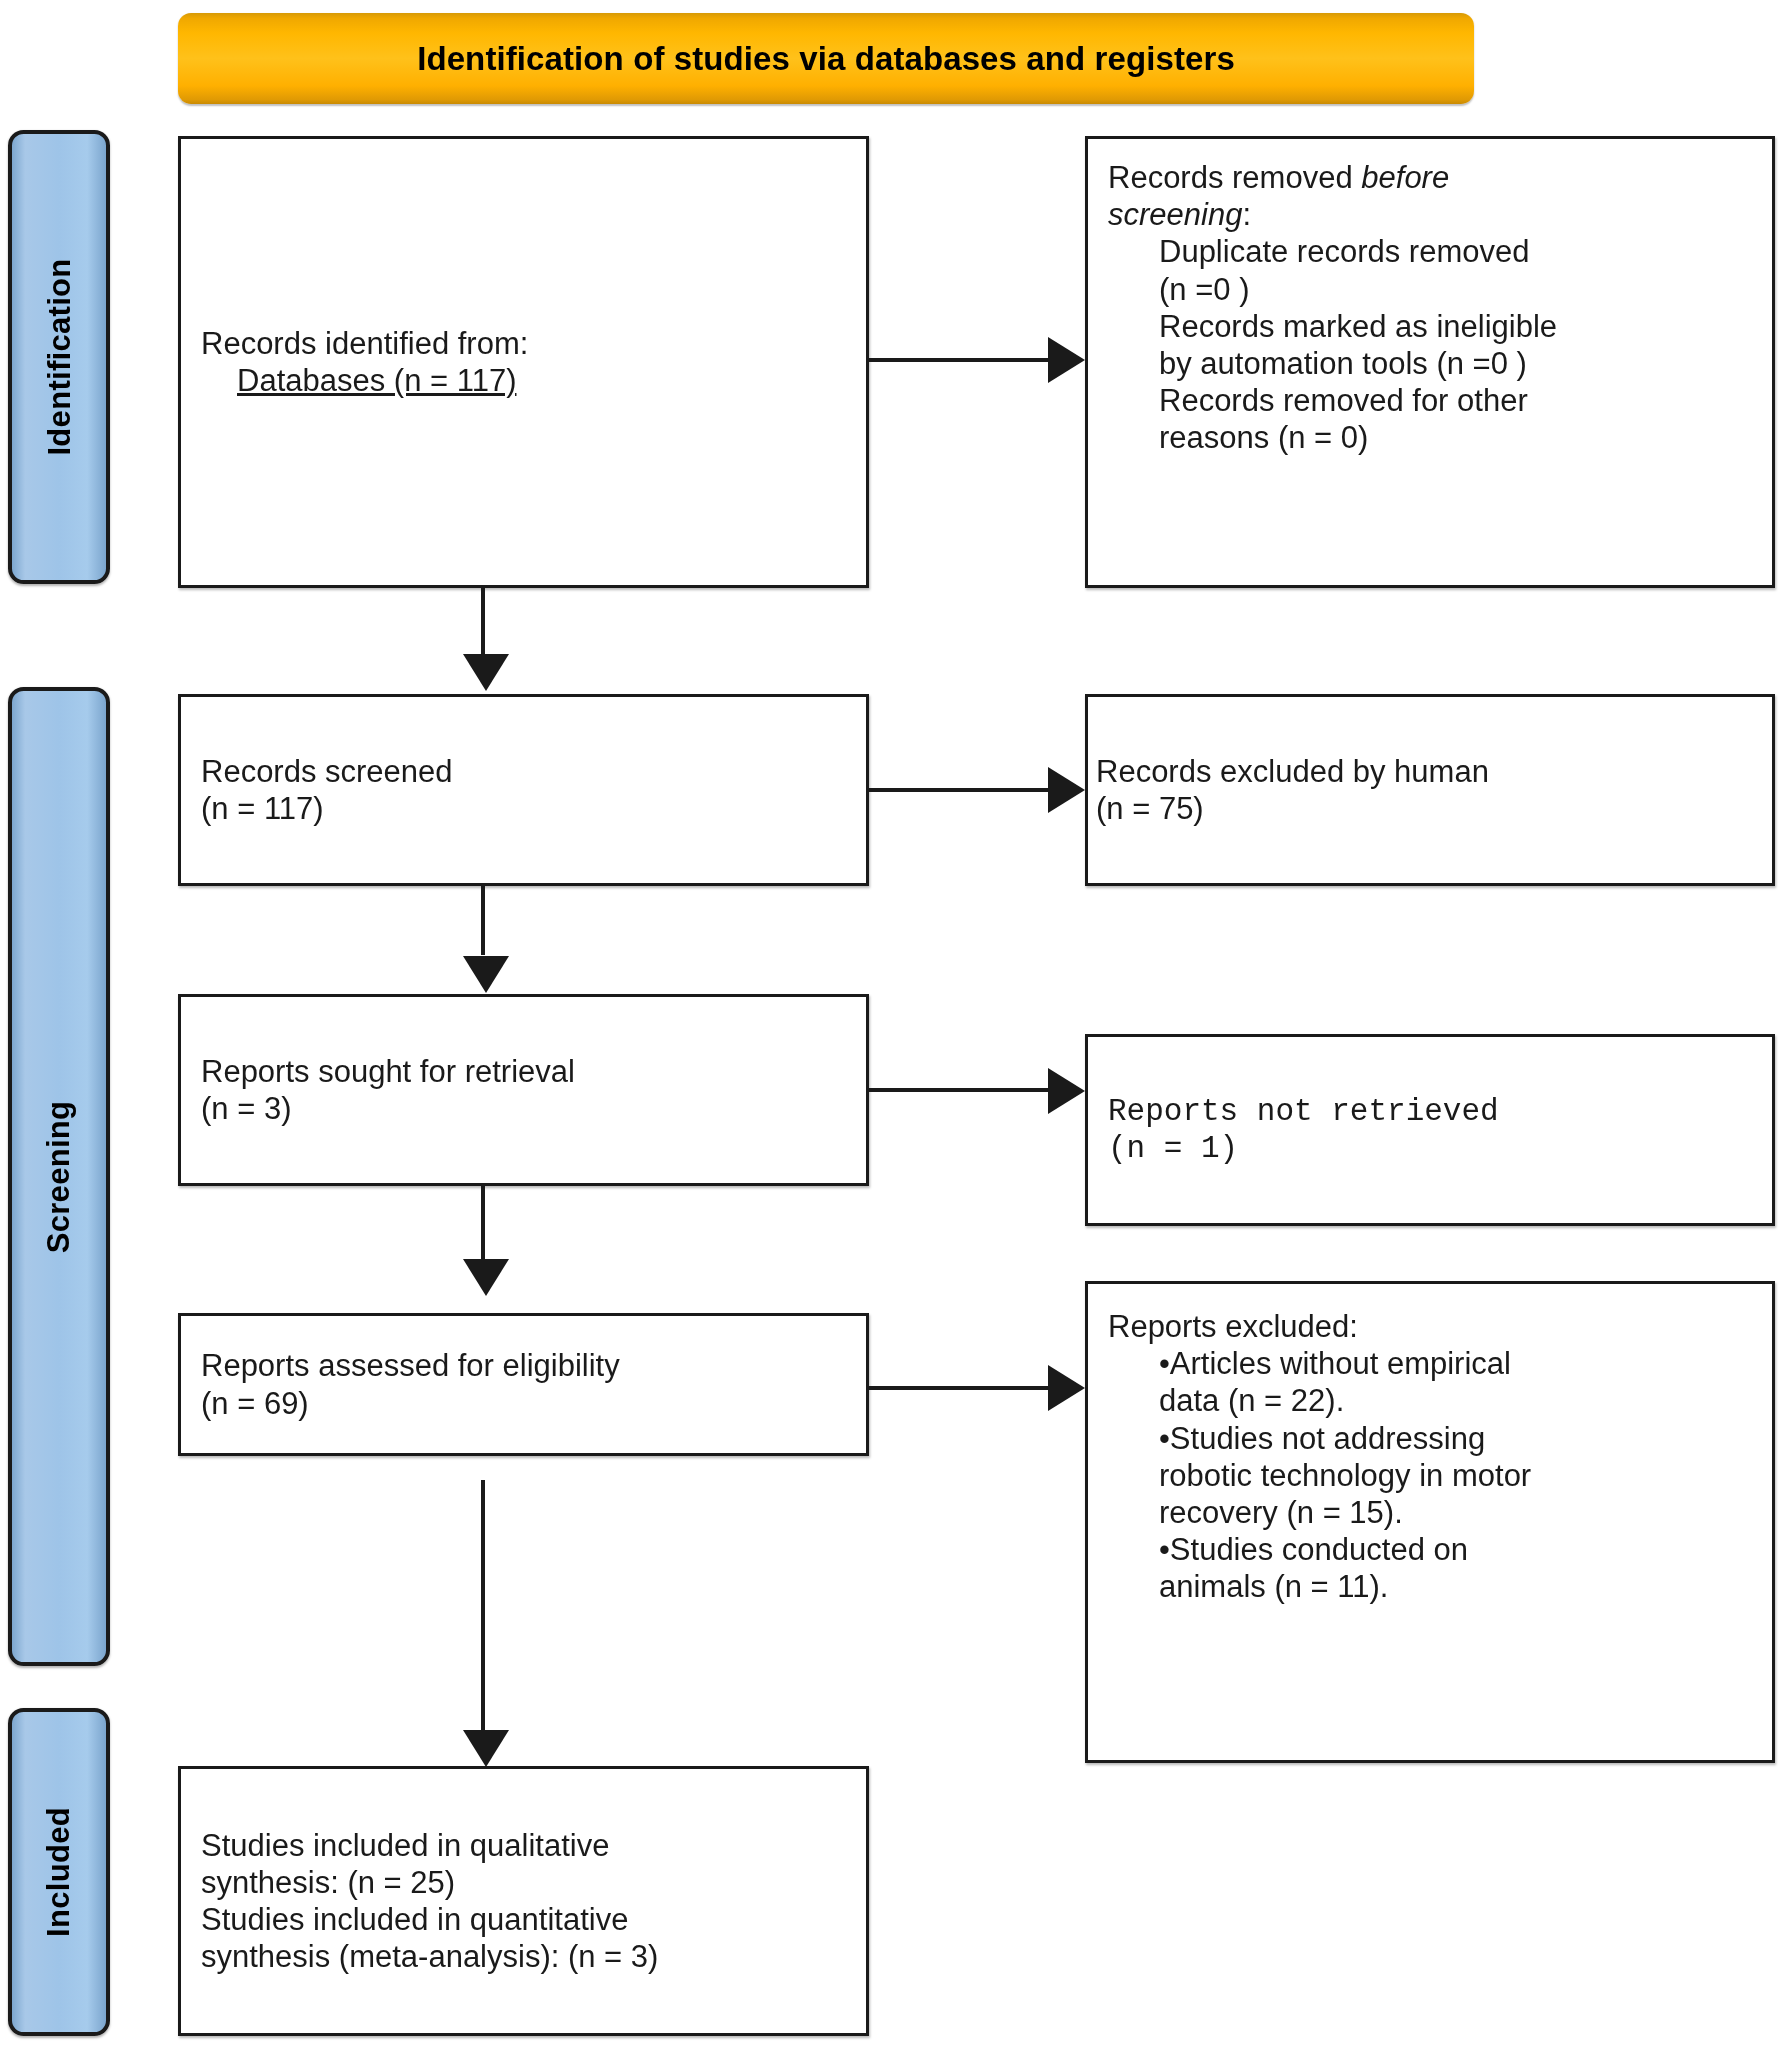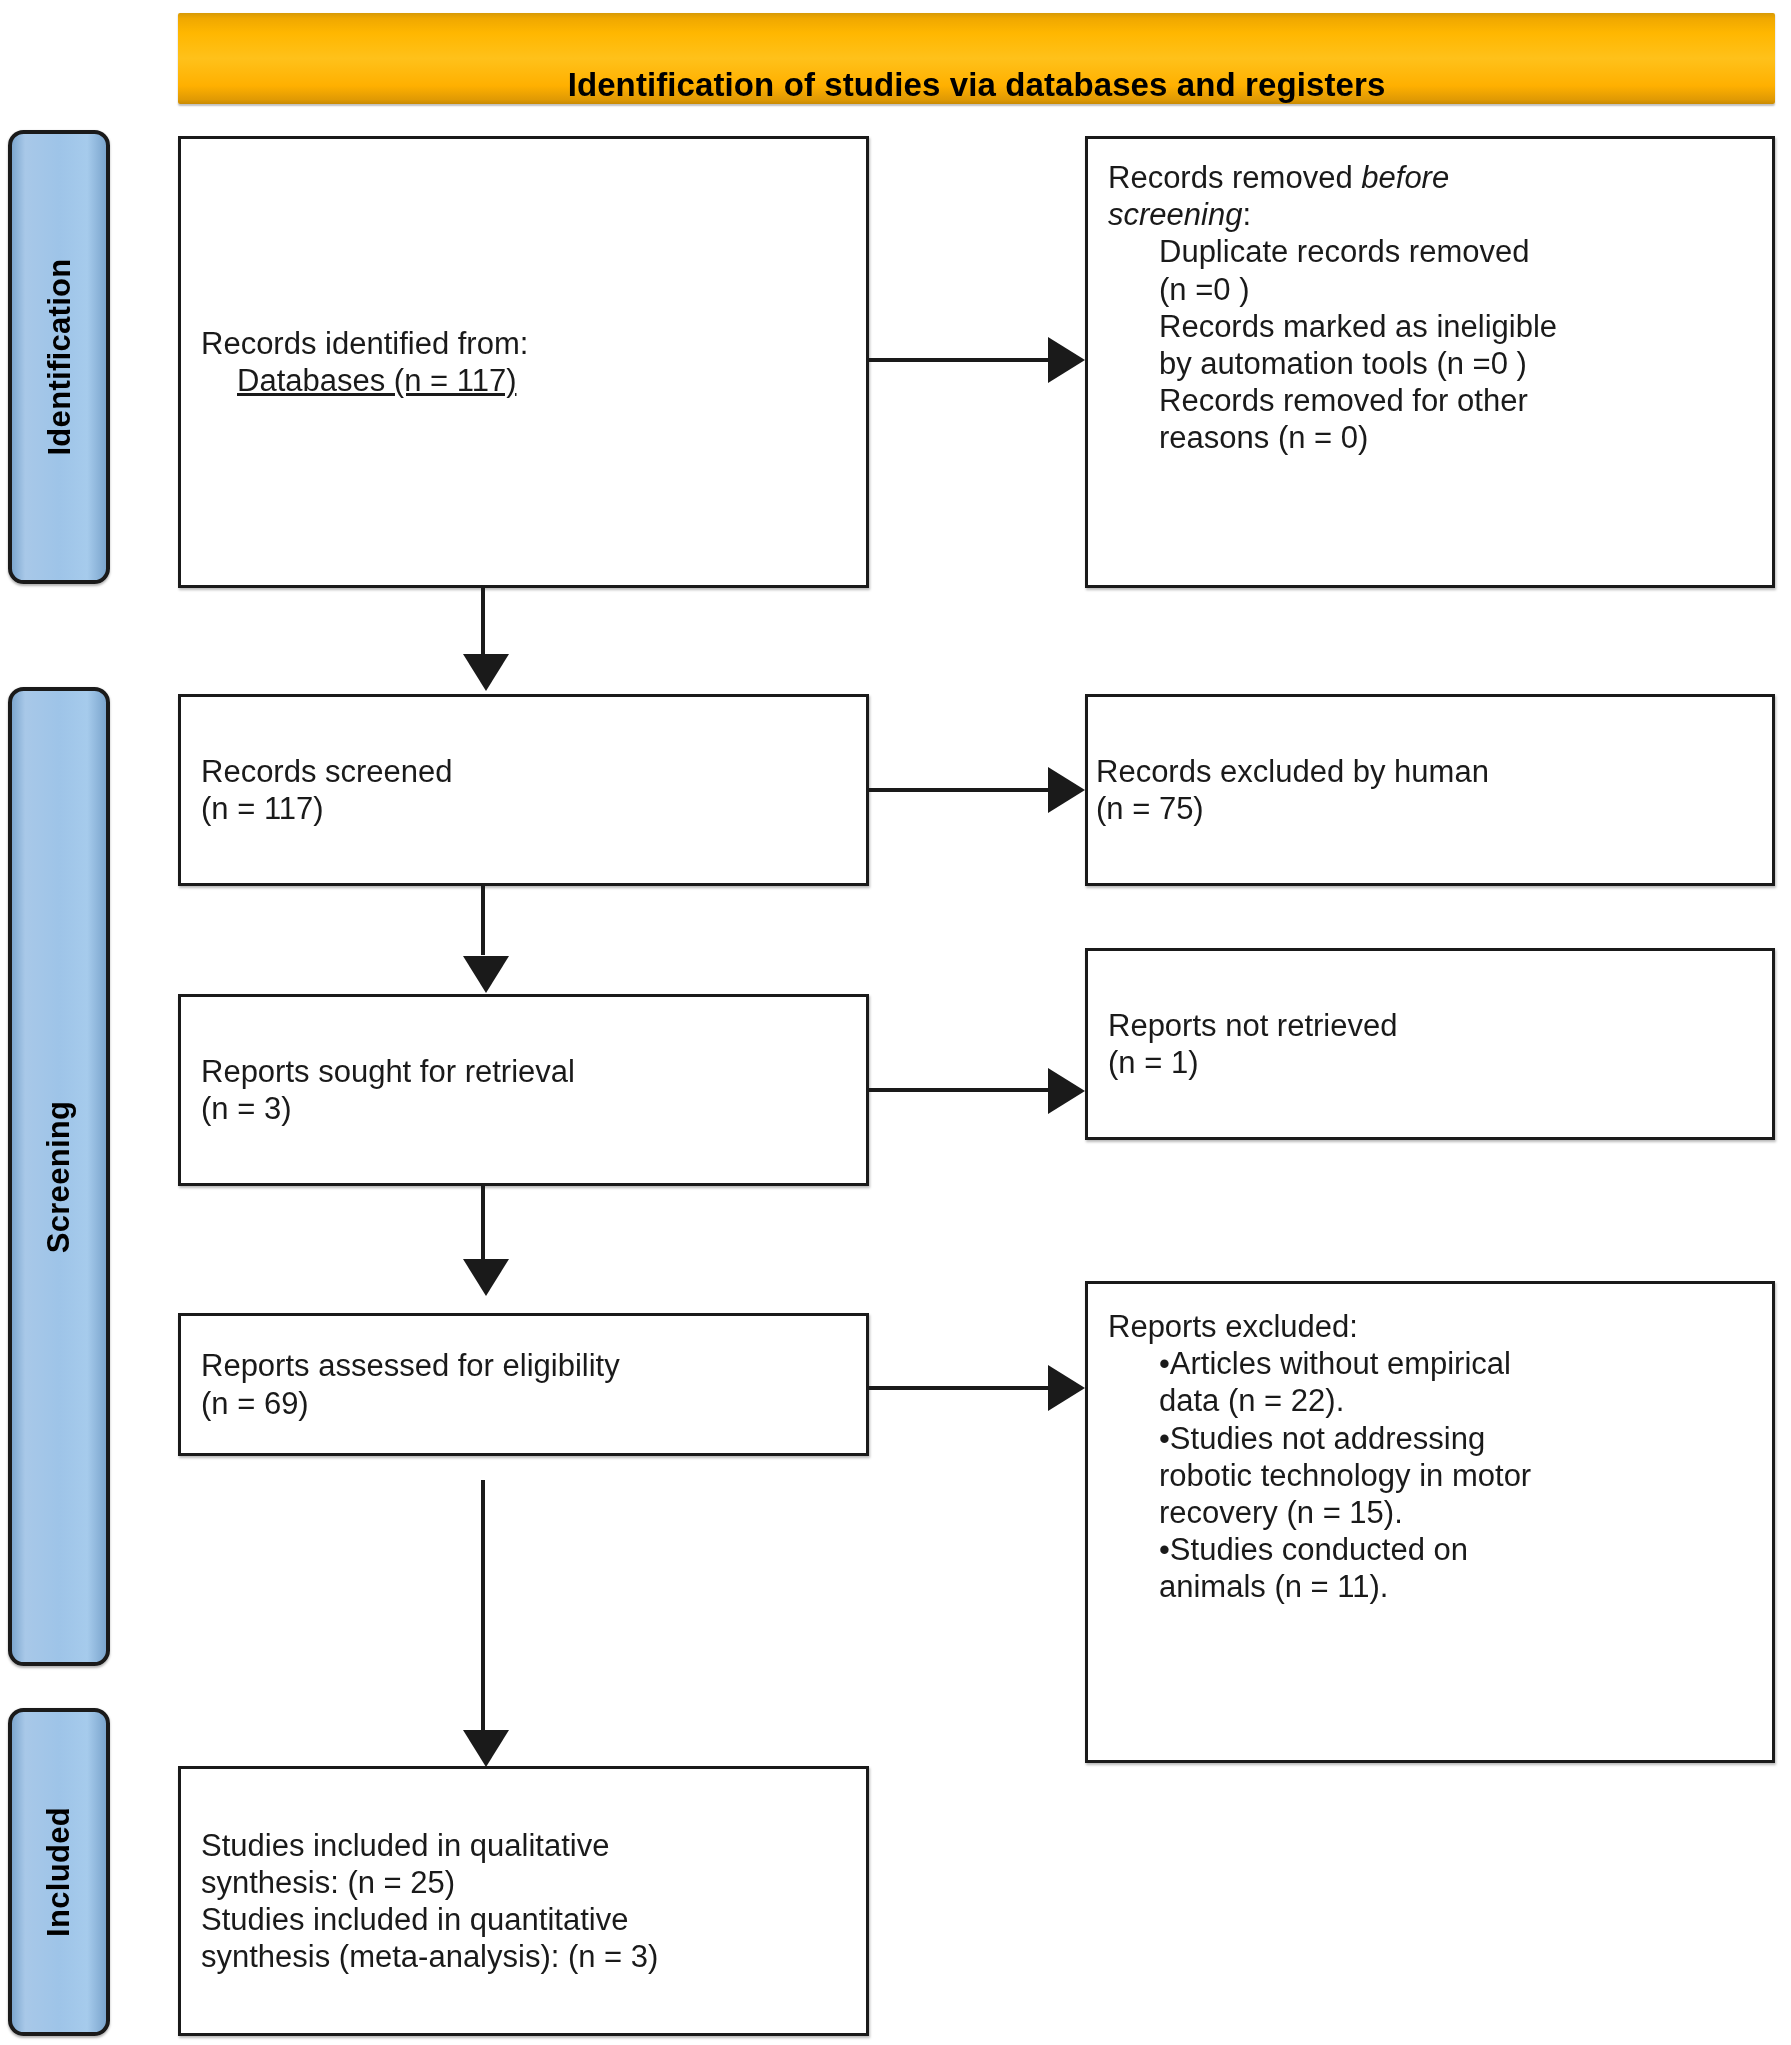--- a/index.html
+++ b/index.html
@@ -15,34 +15,34 @@
     background: #ffffff;
     font-family: "Liberation Sans", sans-serif;
     overflow: hidden;
   }
 
   
   .banner {
     position: absolute;
     left: 178px;
     top: 13px;
-    width: 1597px;
+    width: 1296px;
     height: 91px;
     background: linear-gradient(to bottom,
                 #d79a06 0%,
                 #f0a800 6%,
                 #ffb700 22%,
                 #ffc11a 50%,
                 #ffb000 80%,
                 #e09a04 95%,
                 #c98a02 100%);
-    border-radius: 2px;
+    border-radius: 13px;
     box-shadow: 0 1.2px 1.8px rgba(0,0,0,0.25);
     display: flex;
-    align-items: flex-end;
+    align-items: center;
     justify-content: center;
   }
   .banner-title {
     font-size: 33px;
     font-weight: bold;
     color: #000000;
     letter-spacing: 0.1px;
     text-align: center;
     white-space: nowrap;
   }
@@ -102,21 +102,21 @@
 
   
   .col-left  { left: 178px;  width: 691px; }
   .col-right { left: 1085px; width: 690px; }
 
   #node-identified   { top: 136px;  height: 452px; }
   #node-removed      { top: 136px;  height: 452px; align-items: flex-start; padding-top: 20px; }
   #node-screened     { top: 694px; height: 192px; }
   #node-excluded     { top: 694px; height: 192px; padding-left: 8px; }
   #node-sought       { top: 994px; height: 192px; }
-  #node-notretrieved { top: 948px; height: 192px; }
+  #node-notretrieved { top: 1034px; height: 192px; font-family: Liberation Mono, monospace; }
   #node-assessed     { top: 1297px; height: 143px; margin-top: 16px; }
   #node-repexcluded  { top: 1281px; height: 482px; align-items: flex-start; padding-top: 24px; }
   #node-included     { top: 1766px; height: 270px; }
 
   
   .vline {
     position: absolute;
     width: 4.2px;
     background: #1a1a1a;
     left: 481px;

